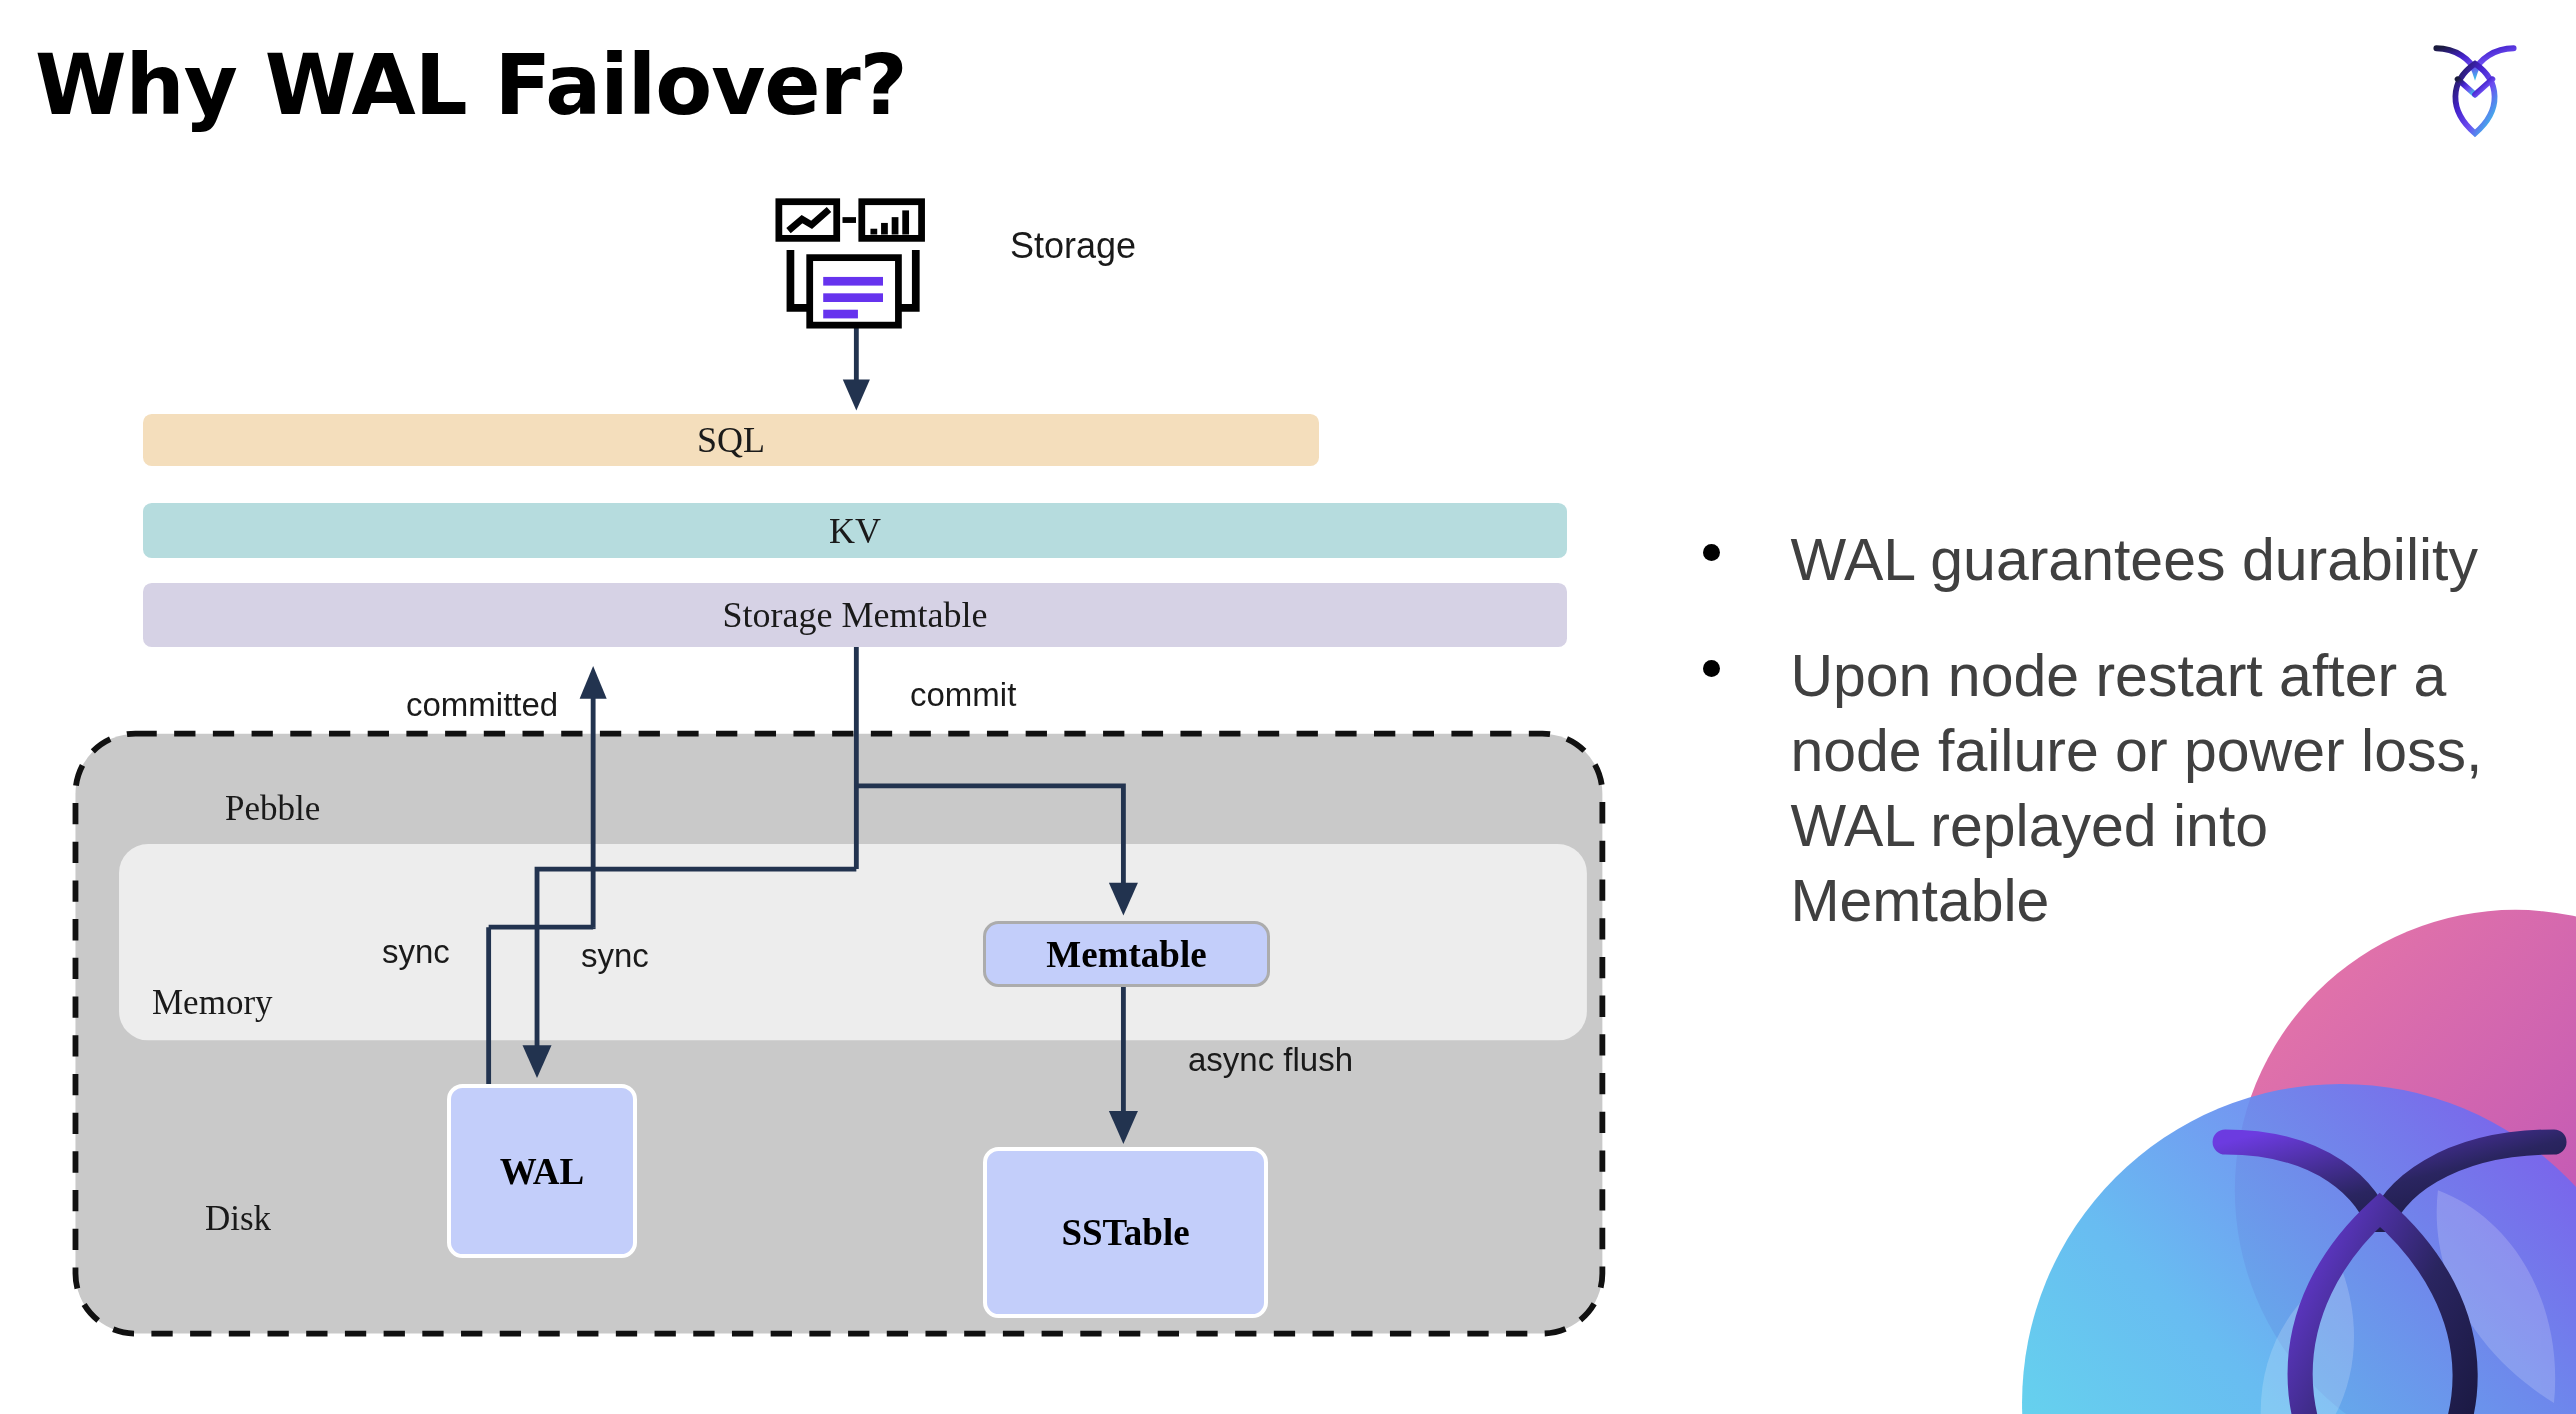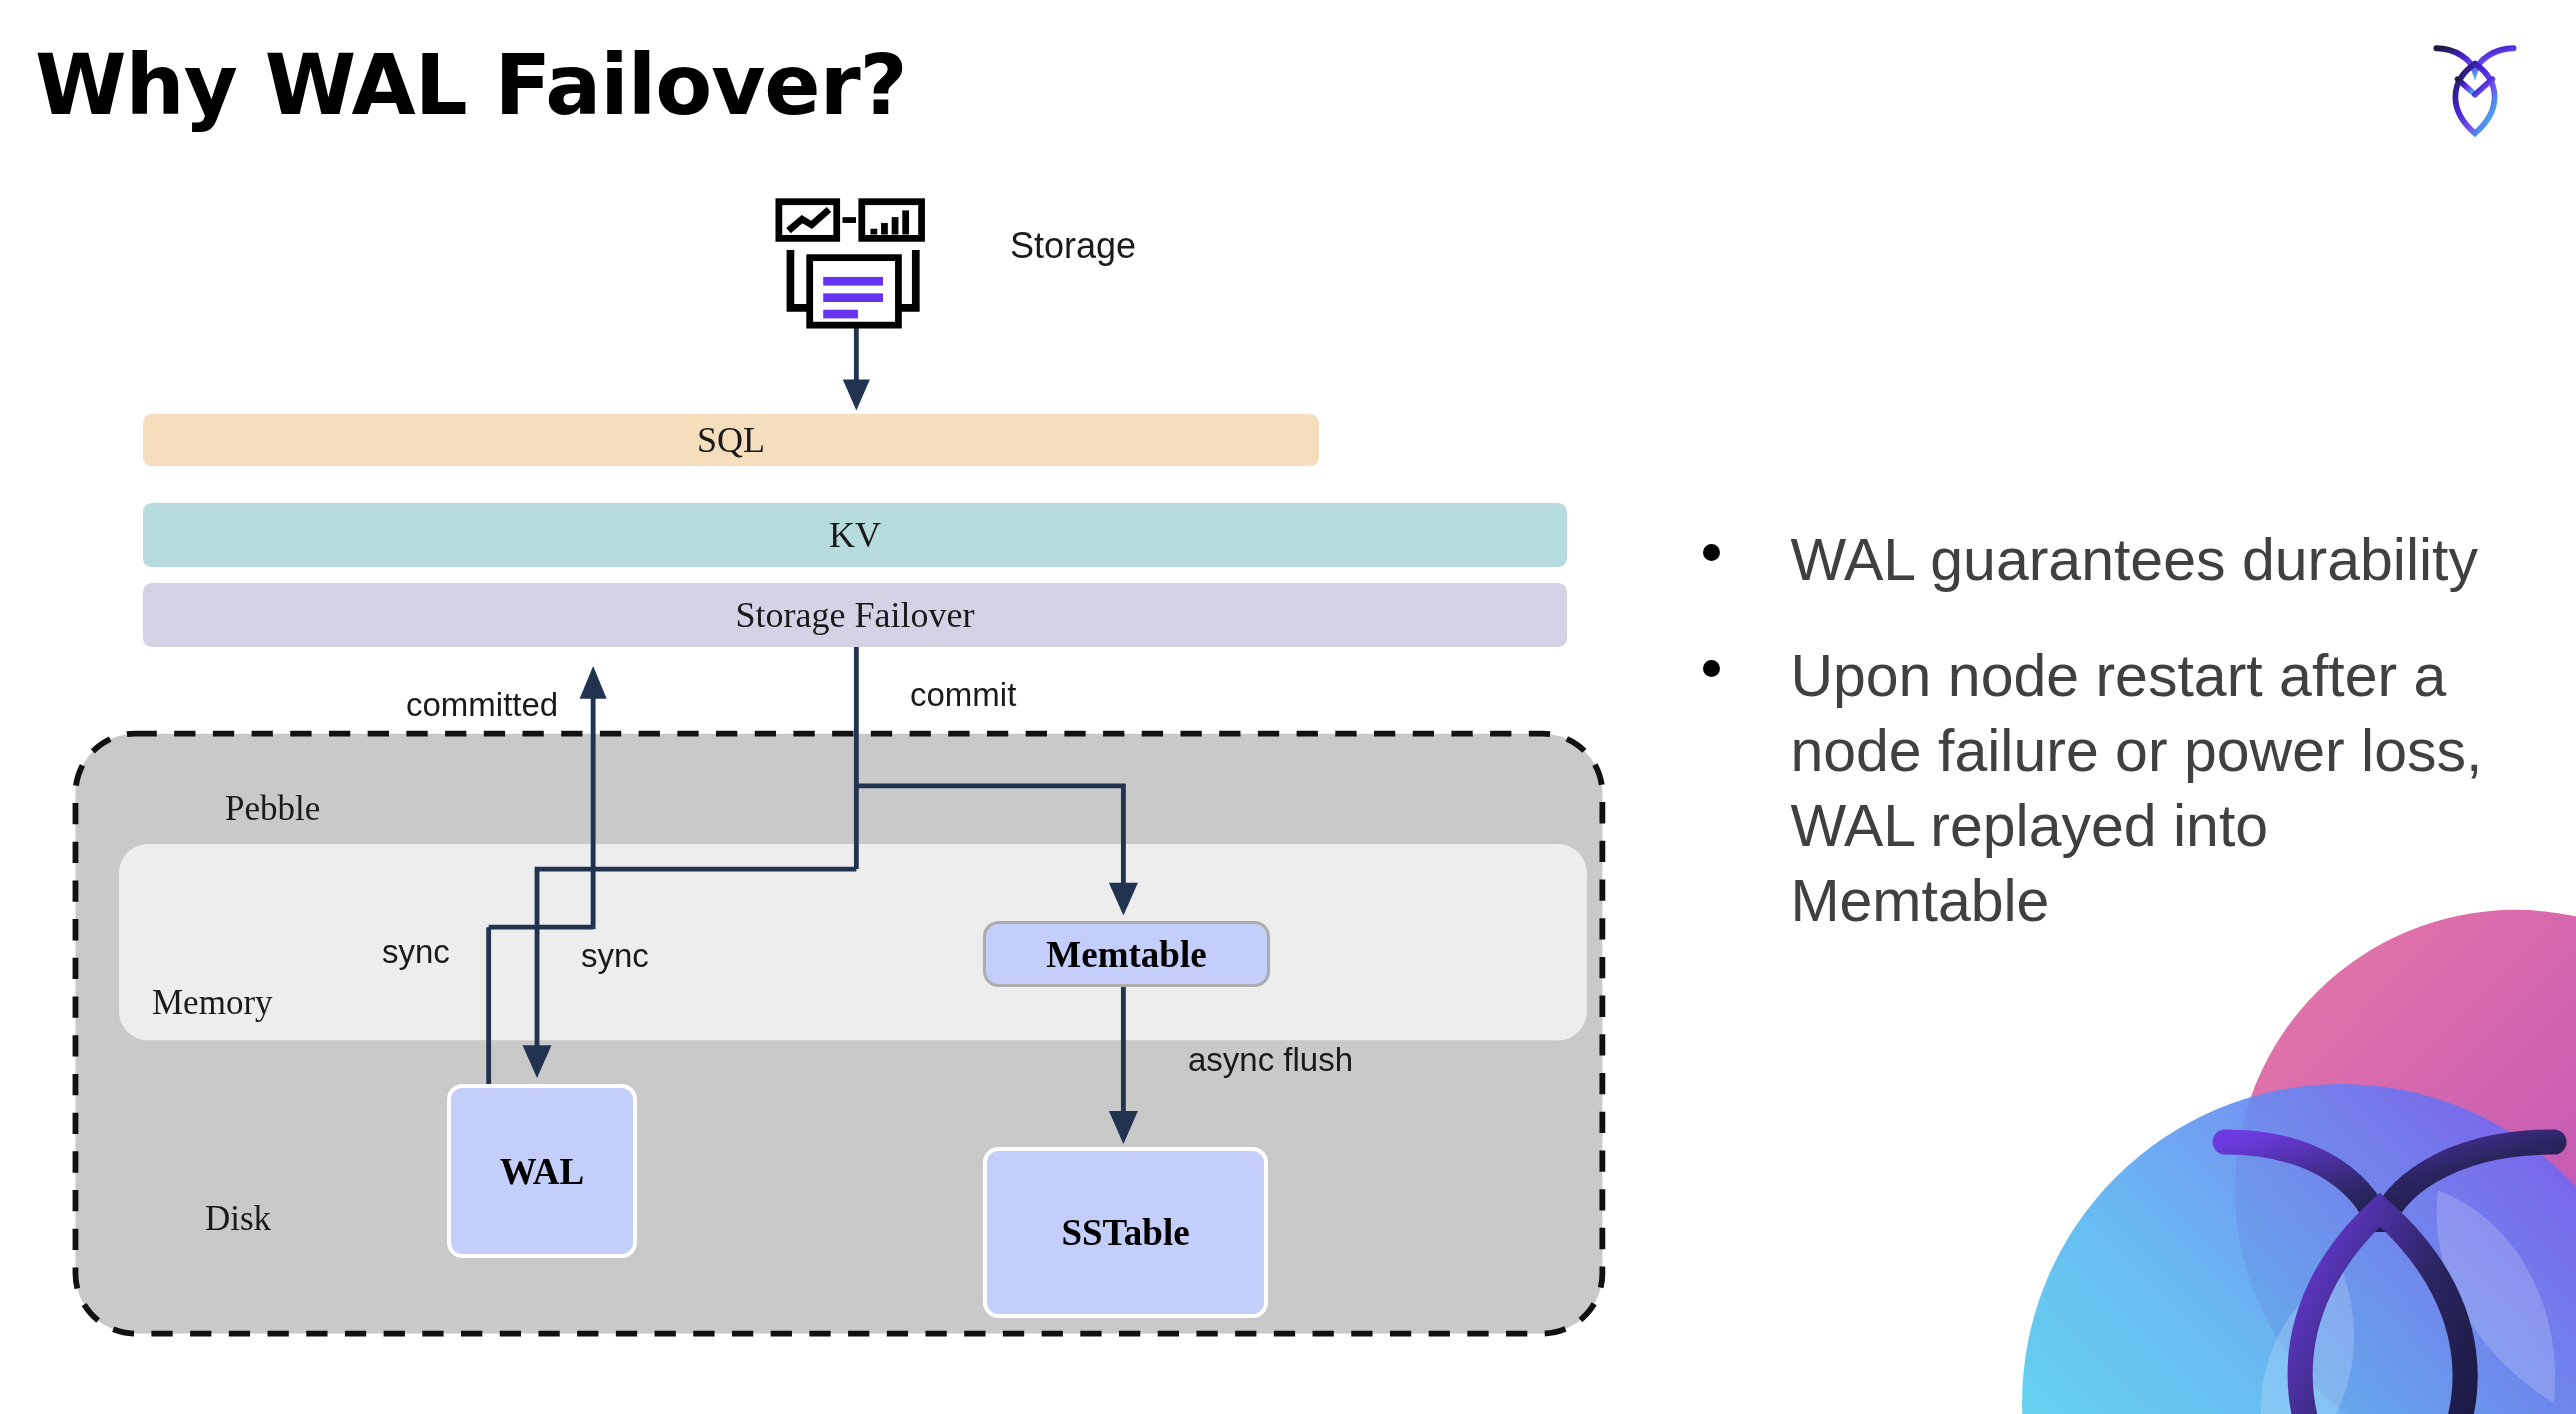--- a/index.html
+++ b/index.html
@@ -35,21 +35,21 @@
 
   .layer-bar{
     position:absolute;
     border-radius:8.7px;
     display:flex;align-items:center;justify-content:center;
     font-family:"Liberation Serif","DejaVu Serif",serif;
     font-size:36px;
     color:#1a1a1a;
   }
   #layer-sql{left:143px;top:414px;width:1176px;height:52px;background:#F4DEBC;}
-  #layer-kv{left:143px;top:503px;width:1424px;height:64px;background:#B6DCDE;}
+  #layer-kv{left:143px;top:503px;width:1424px;height:55px;background:#B6DCDE;}
   #layer-storage{left:143px;top:583px;width:1424px;height:64px;background:#D6D2E5;}
 
   .node-box{
     position:absolute;
     background:#C3CEFA;
     border-radius:15.5px;
     display:flex;align-items:center;justify-content:center;
     font-family:"Liberation Serif","DejaVu Serif",serif;
     font-weight:bold;
     font-size:37px;
@@ -190,21 +190,21 @@
       </g>
     </svg>
 
     <div class="layer-bar" id="layer-sql">
       <span>SQL</span>
     </div>
     <div class="layer-bar" id="layer-kv">
       <span>KV</span>
     </div>
     <div class="layer-bar" id="layer-storage">
-      <span>Storage Failover</span>
+      <span>Storage Memtable</span>
     </div>
 
     <div class="region-label" id="label-pebble">Pebble</div>
     <div class="region-label" id="label-memory">Memory</div>
     <div class="region-label" id="label-disk">Disk</div>
 
     <div class="node-box" id="node-wal">
       <span>WAL</span>
     </div>
     <div class="node-box" id="node-memtable">

